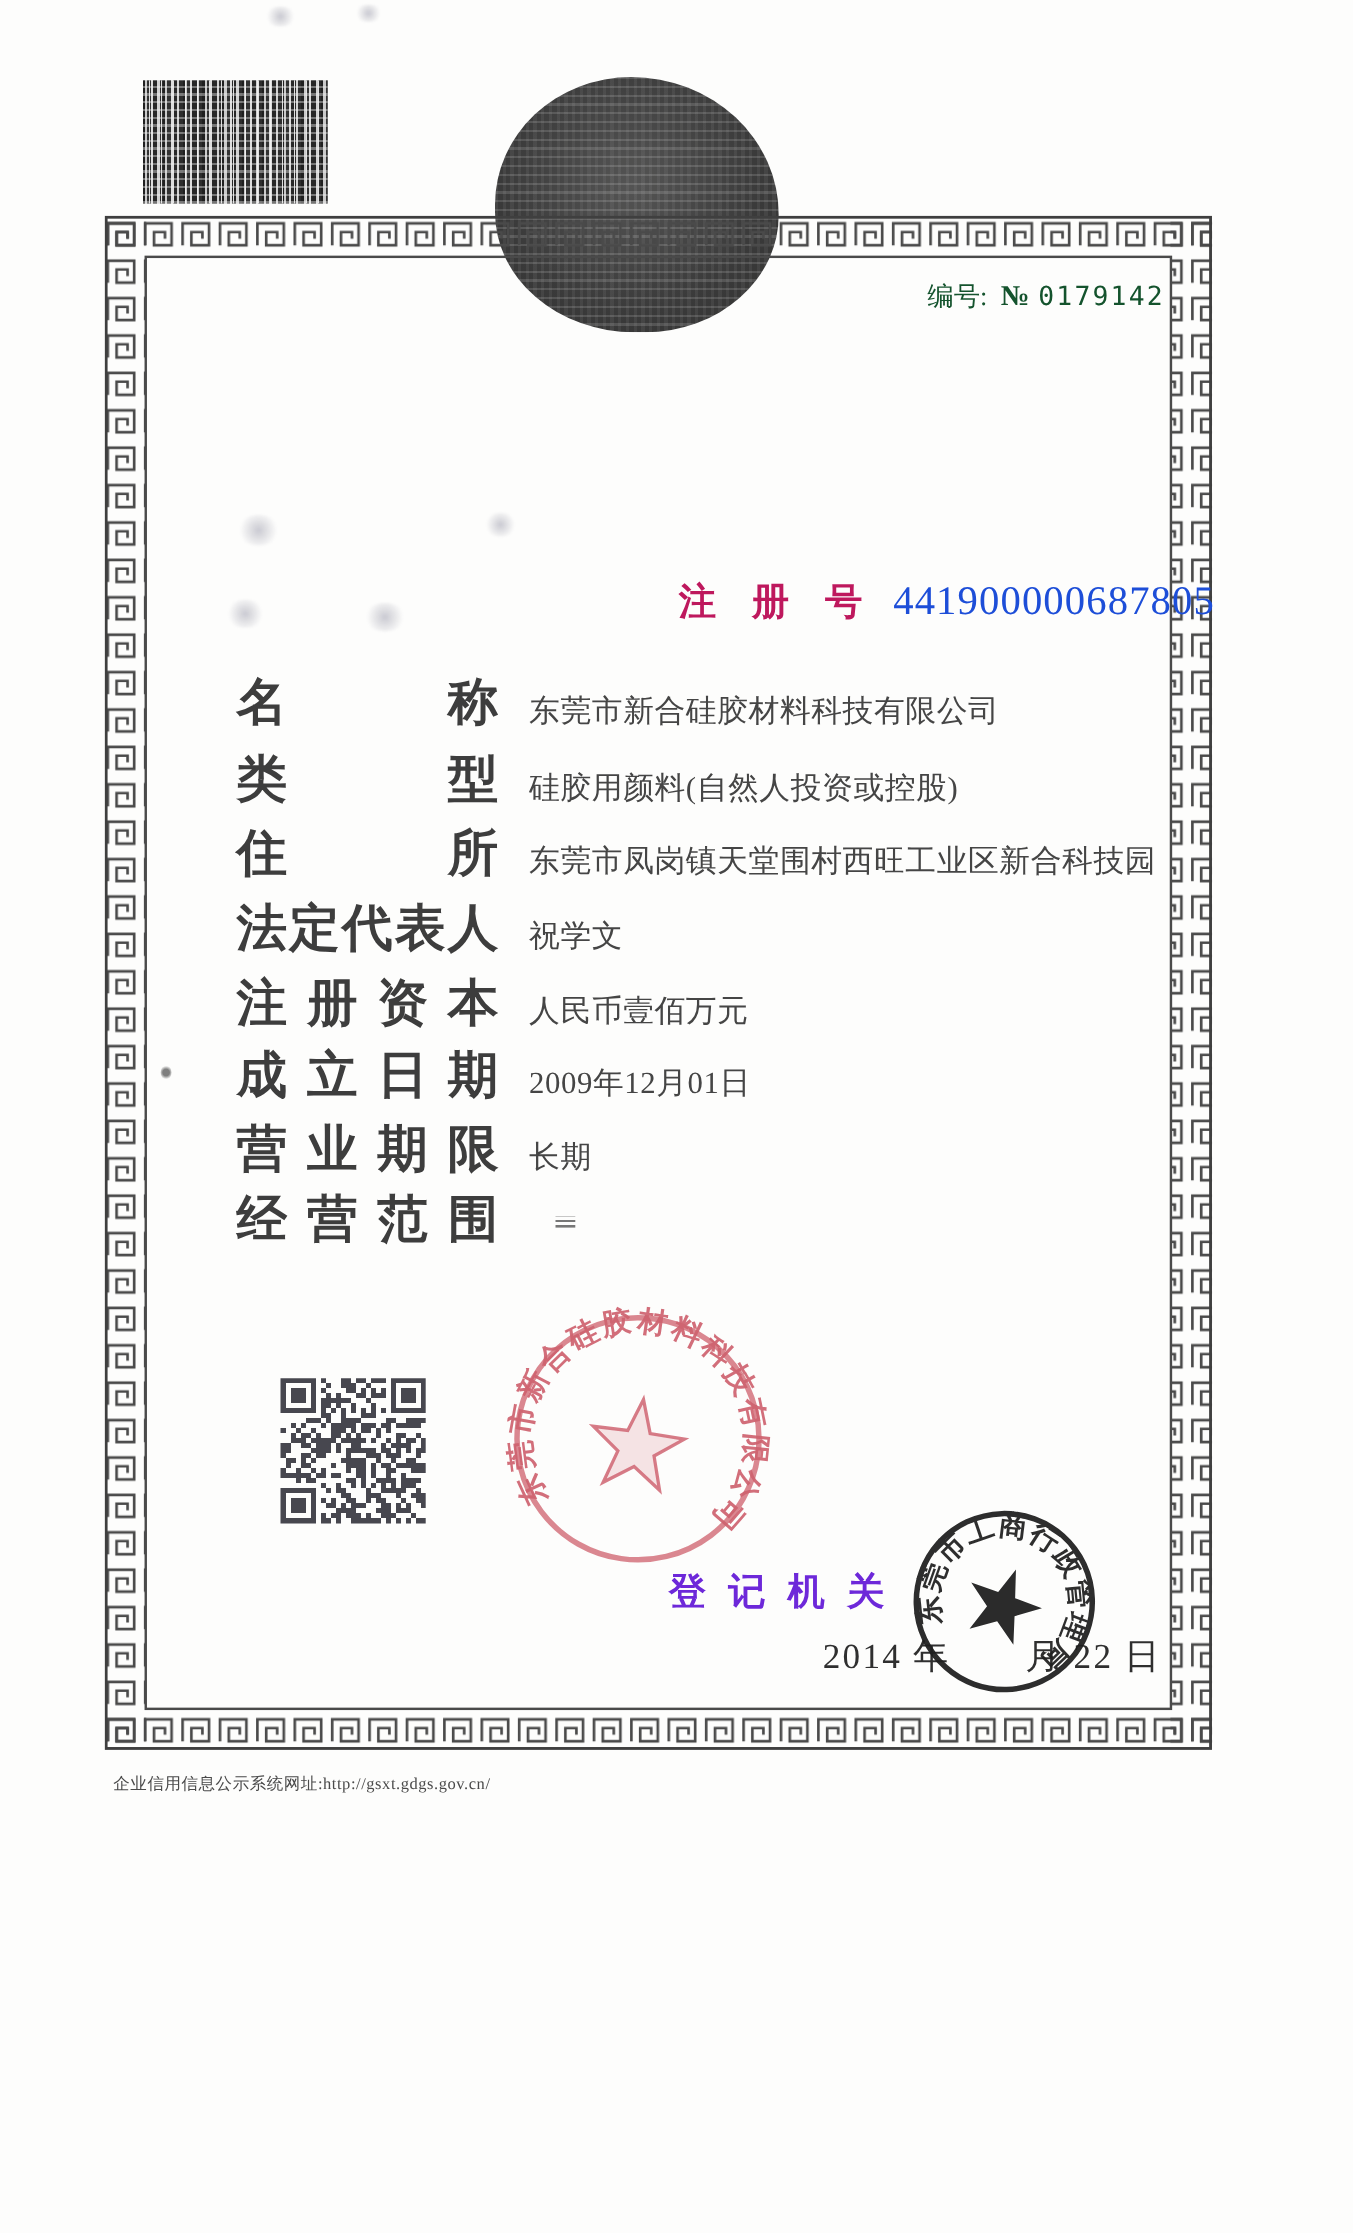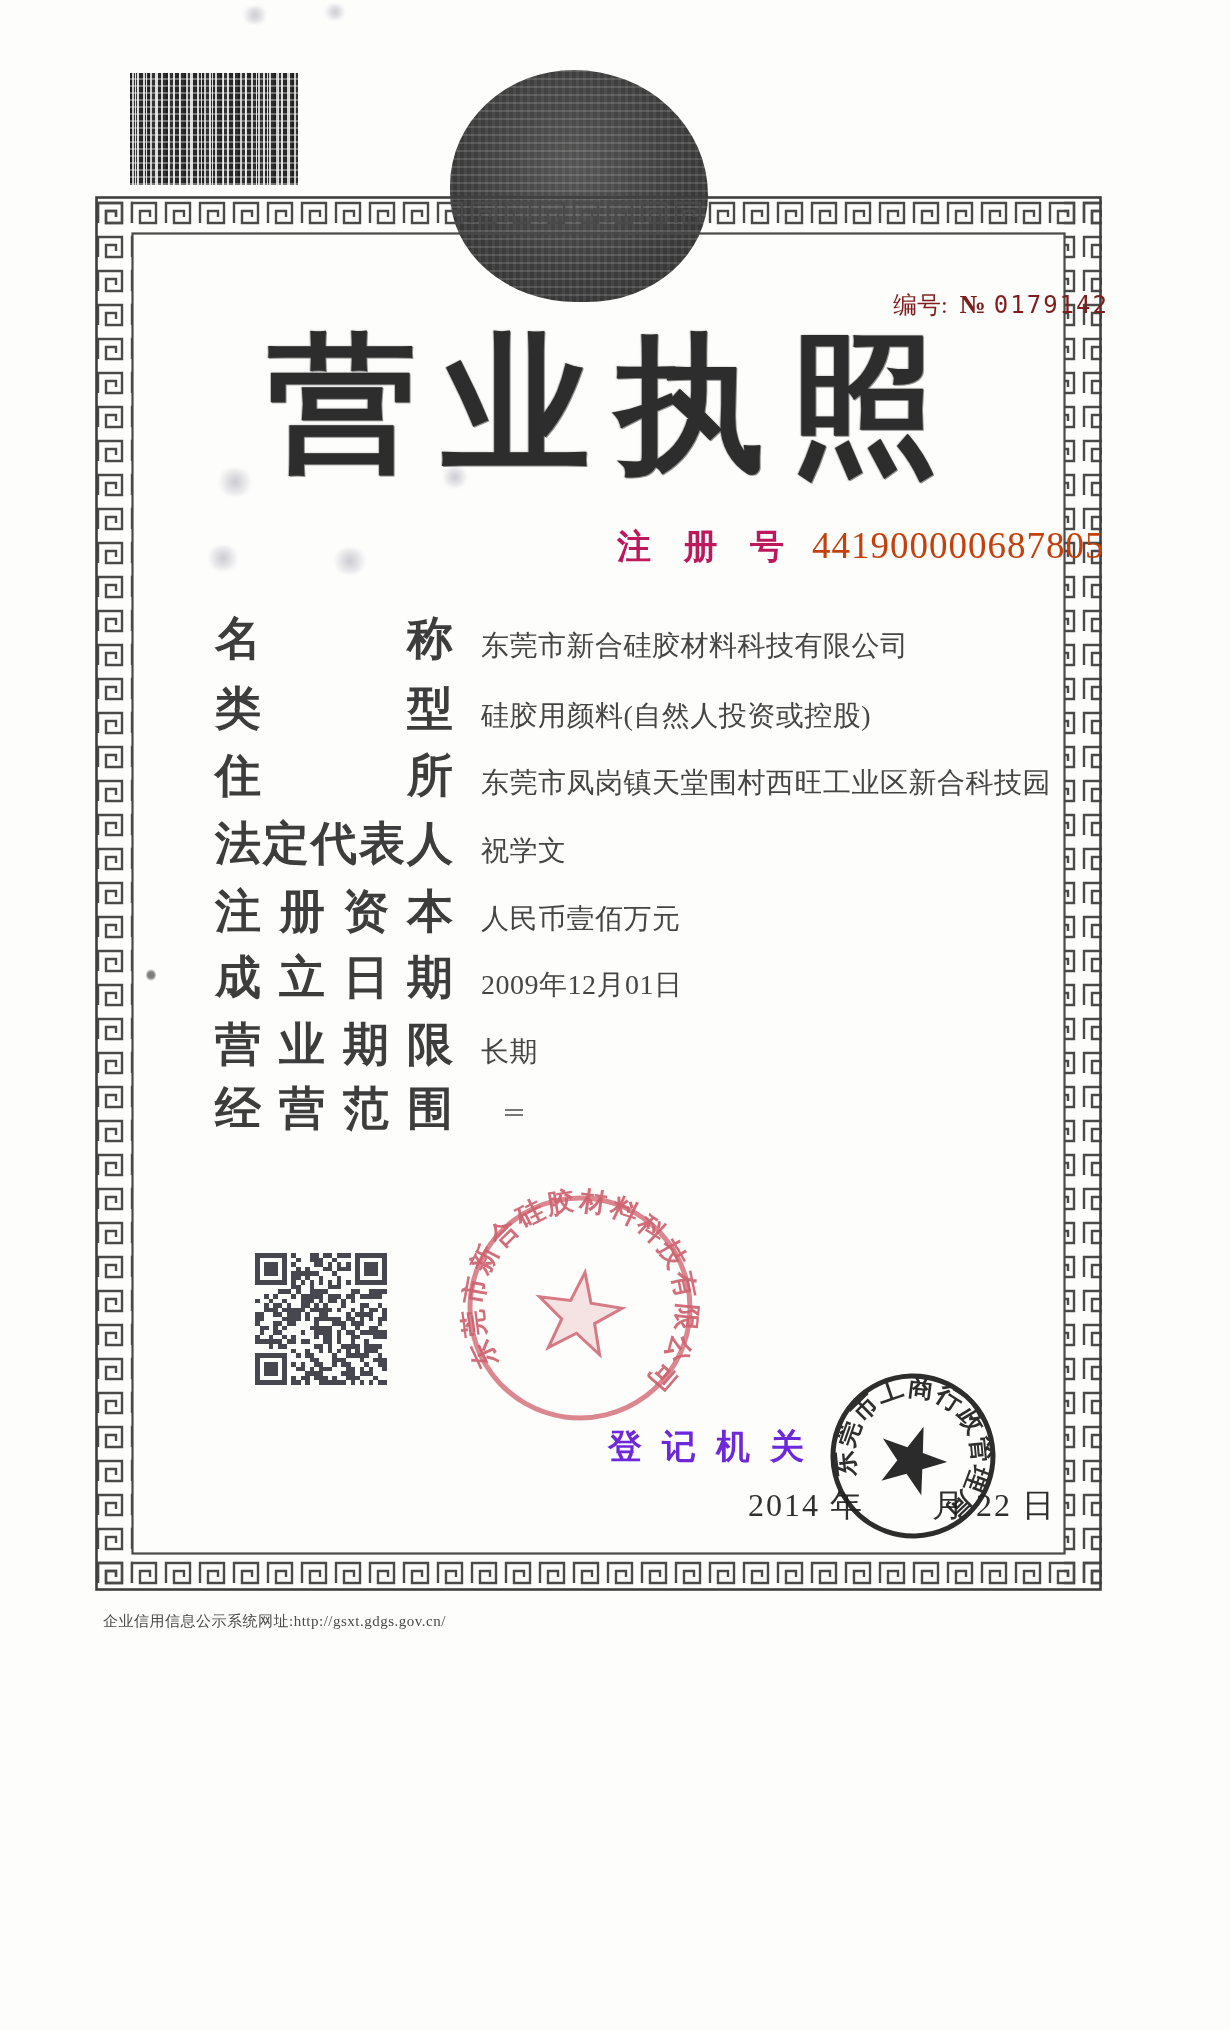--- a/index.html
+++ b/index.html
@@ -18,32 +18,32 @@
   .emblem{position:absolute;left:450px;top:70px;width:258px;height:232px;
     border-radius:48% 52% 47% 49% / 50% 54% 46% 47%;
     background:
       repeating-linear-gradient(180deg, rgba(255,255,255,.14) 0 2px, transparent 2px 8px),
       repeating-linear-gradient(90deg, rgba(255,255,255,.06) 0 3px, transparent 3px 7px),
       radial-gradient(circle at 48% 42%, #4e4e4e, #333333 62%, #2a2a2a);
     opacity:.96;}
 
   .frame{position:absolute;left:95px;top:196px;}
 
-  .serial{position:absolute;left:893px;top:253px;color:#7f1d1d;font-size:24px;white-space:nowrap;margin-top:36px;}
+  .serial{position:absolute;left:843px;top:253px;color:#14532d;font-size:24px;white-space:nowrap;}
   .serial .no-sym{font-weight:700;font-size:26px;margin:0 8px 0 12px;}
   .serial .serial-num{font-family:"DejaVu Sans Mono","Liberation Mono",monospace;font-size:24px;letter-spacing:2px;}
 
   .title{position:absolute;left:268px;top:330px;margin:0;white-space:nowrap;
     font-family:"DejaVu Sans","Liberation Sans",sans-serif;font-weight:900;font-size:148px;line-height:1;
     letter-spacing:26px;color:#2d2d2d;
     text-shadow:1px 1px 0 rgba(95,95,95,.65), -1px 0 0 rgba(130,130,130,.4), 0 0 2px rgba(80,80,80,.5);}
 
   .regno{position:absolute;left:617px;top:524px;white-space:nowrap;}
   .regno-label{font-size:34px;letter-spacing:12px;color:#be185d;font-weight:600;}
-  .regno-value{font-size:37px;margin-left:16px;color:#c2410c;letter-spacing:1px;}
+  .regno-value{font-size:37px;margin-left:16px;color:#1d4ed8;letter-spacing:1px;}
 
   .row{position:absolute;left:215px;width:870px;display:flex;align-items:flex-start;}
   .jlabel{width:238px;flex-shrink:0;display:flex;justify-content:space-between;
     font-size:46px;line-height:1.15;font-weight:600;color:#3d3d3d;}
   .fval{margin-left:28px;margin-top:14px;font-size:28px;color:#454545;letter-spacing:.5px;white-space:nowrap;}
   .row-scope .fval{white-space:normal;width:600px;font-size:22.5px;line-height:1.24;margin-top:2px;
     text-align:justify;color:#373737;letter-spacing:0;}
 
   .registrar{position:absolute;left:608px;top:1424px;font-size:34px;font-weight:600;letter-spacing:20px;
     color:#6d28d9;white-space:nowrap;}
@@ -101,21 +101,20 @@
     <rect x="0" y="0" width="38" height="1395" fill="url(#meander)"></rect>
     <rect x="969" y="0" width="38" height="1395" fill="url(#meander)"></rect>
     <rect x="1.5" y="1.5" width="1004" height="1392" fill="none" stroke="#3f3f3f" stroke-width="2.6"></rect>
     <rect x="37.5" y="37.5" width="932" height="1320" fill="none" stroke="#4a4a4a" stroke-width="2.2"></rect>
   </svg>
 
   <div class="serial">
     <span>编号:</span><span class="no-sym">№</span><span class="serial-num">0179142</span>
   </div>
 
-  <h1 class="title">营业执照</h1>
 
   <div class="regno">
     <span class="regno-label">注 册 号</span><span class="regno-value">441900000687805</span>
   </div>
 
   <div class="row" style="top:613px">
     <div class="jlabel">
         <span>名</span>
         <span>称</span>
       </div>

